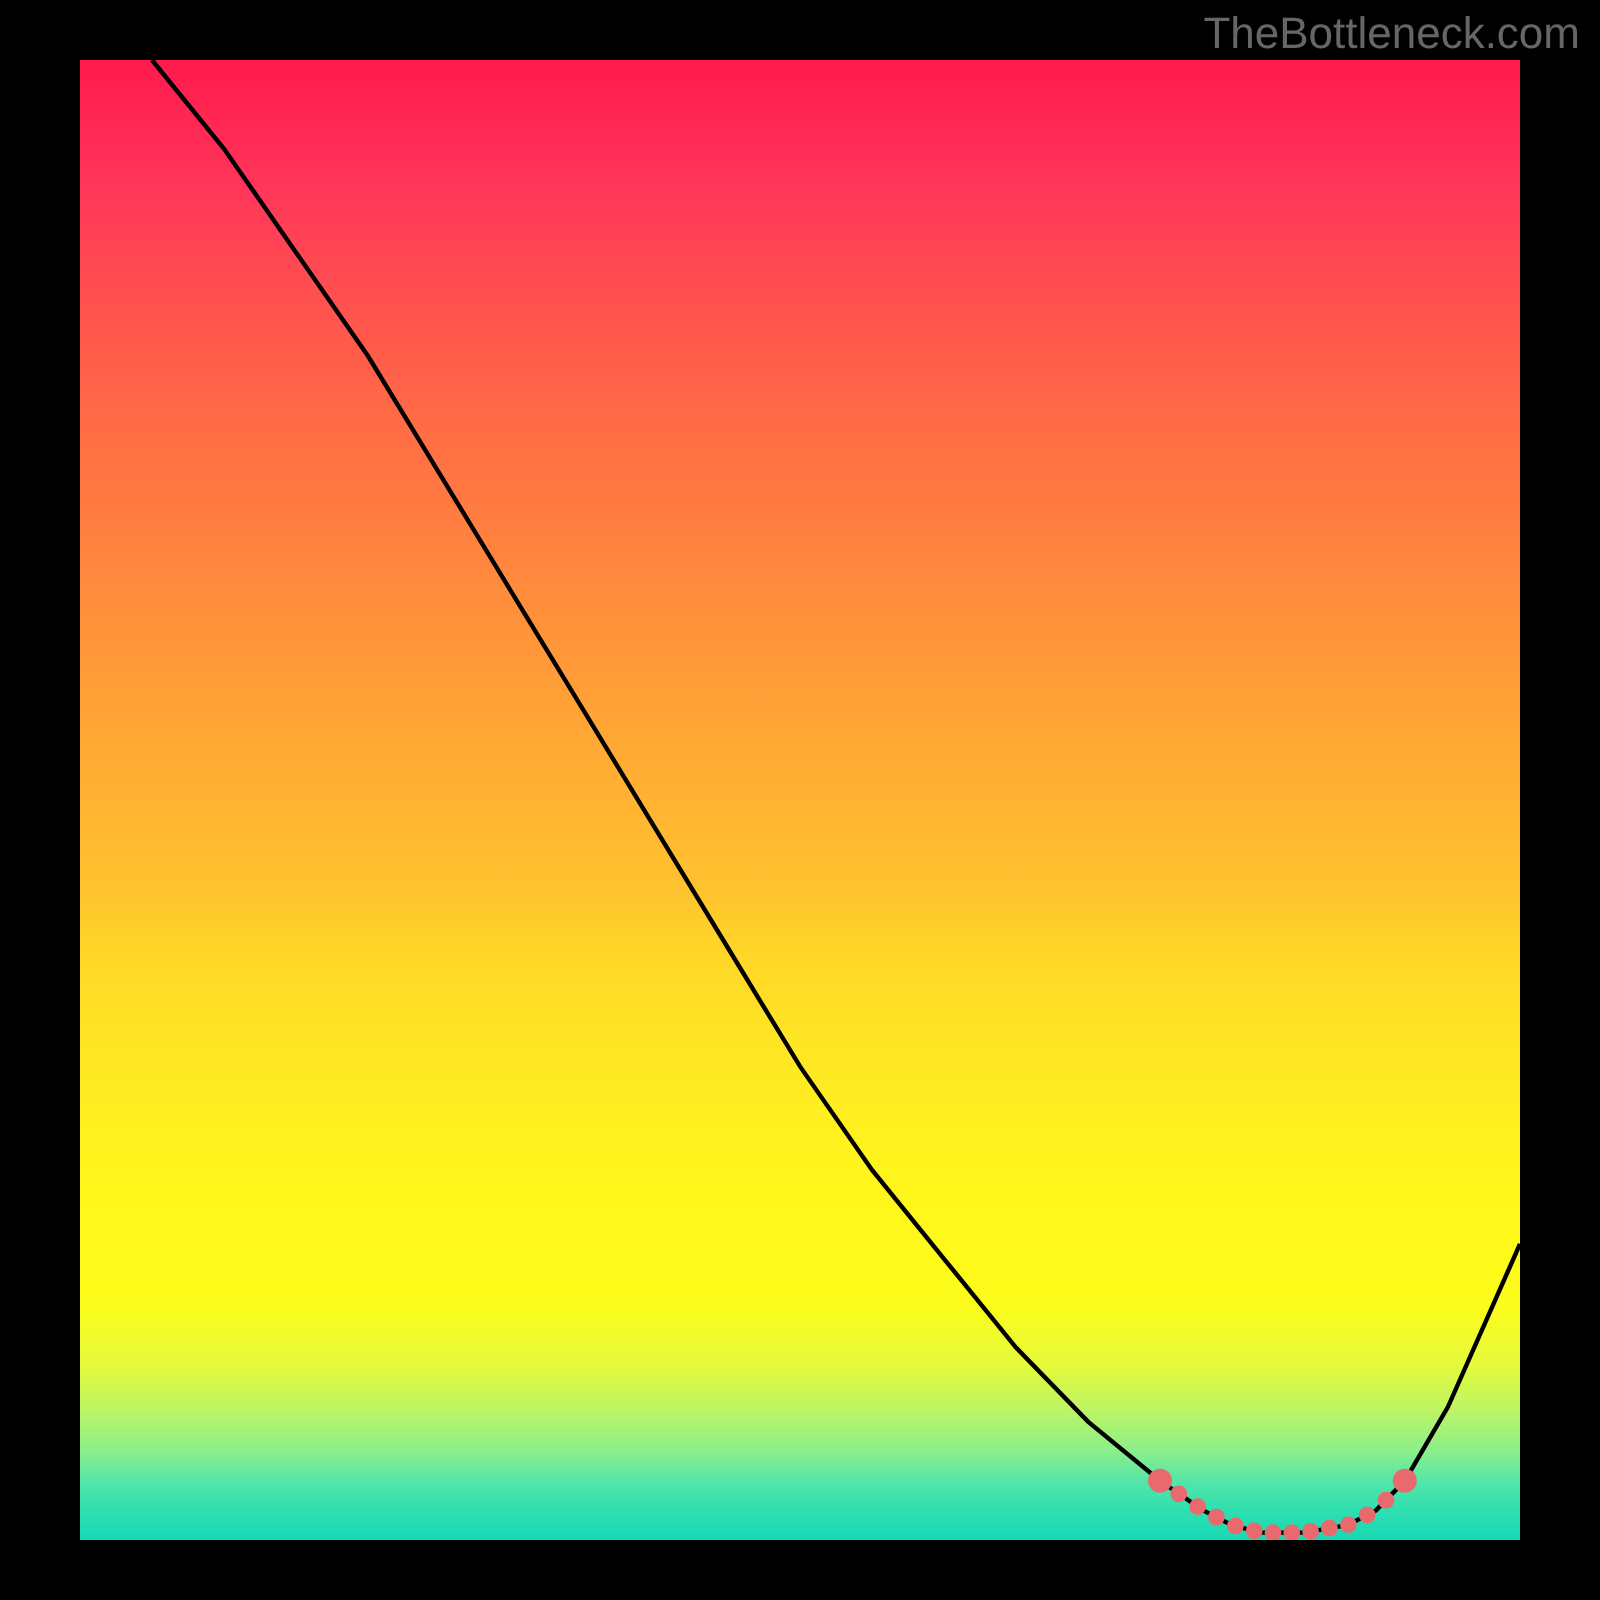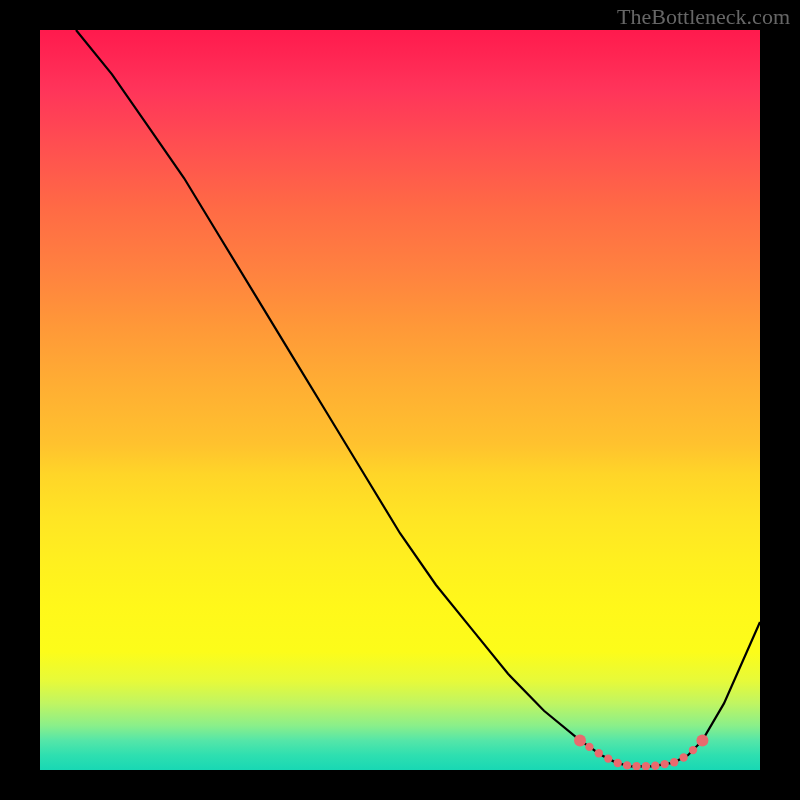--- a/index.html
+++ b/index.html
@@ -7,21 +7,21 @@
   .container {
     width: 800px;
     height: 800px;
     position: relative;
     background: #000;
   }
   .watermark {
     position: absolute;
     top: 4px;
     right: 10px;
-    font-family: Liberation Serif, serif;
+    font-family: Liberation Sans, sans-serif;
     font-size: 22px;
     font-weight: 500;
     color: #666;
     z-index: 10;
   }
   .plot-area {
     position: absolute;
     left: 40px;
     top: 30px;
     width: 720px;

